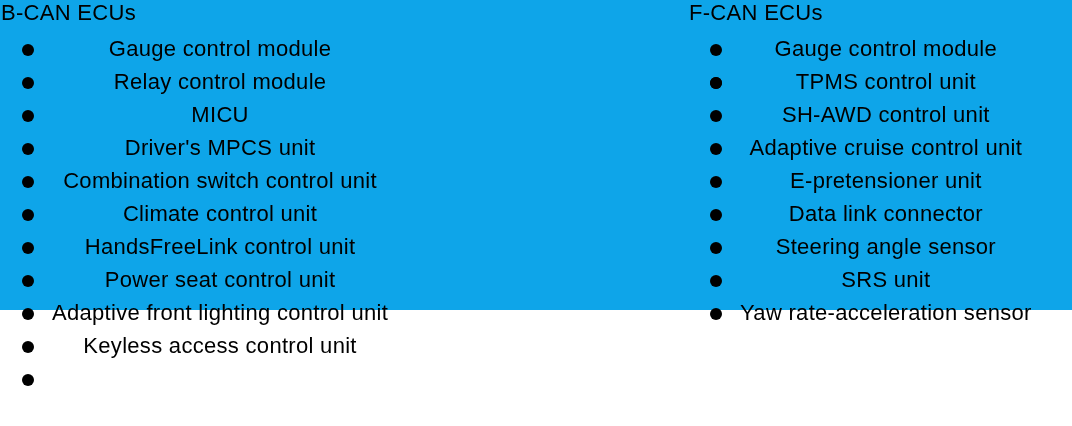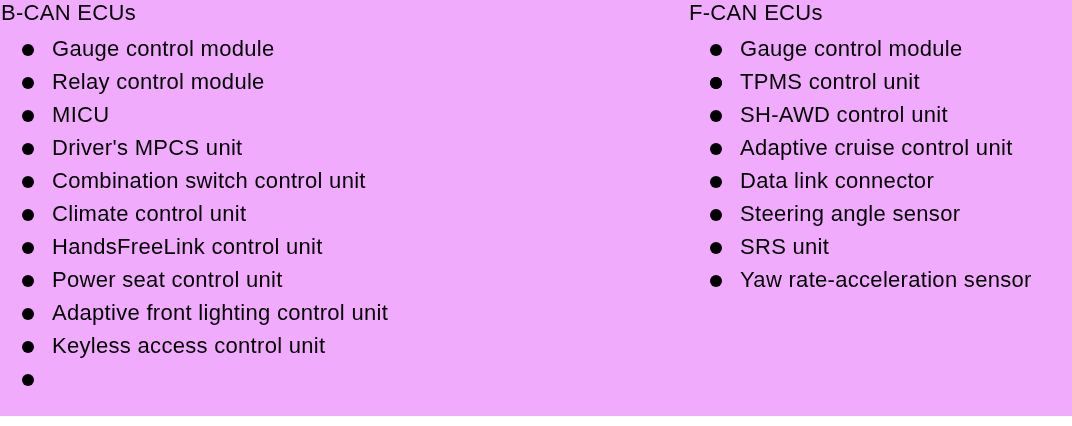--- a/index.html
+++ b/index.html
@@ -10,41 +10,42 @@
     width: 1072px;
     height: 426px;
     background: #ffffff;
     color: #000000;
     font-family: "Liberation Sans", sans-serif;
     overflow: hidden;
   }
   .page {
     position: relative;
     width: 1072px;
-    height: 416px;
-    background: #f0abfc;
+    height: 310px;
+    background: #0ea5e9;
   }
   .column {
     position: absolute;
     top: 0;
   }
   .column-left  { left: 1px; }
   .column-right { left: 689px; }
   .col-title {
     font-size: 22px;
     font-weight: normal;
     line-height: 33px;
     margin: -4px 0 0 0;
     white-space: nowrap;
     letter-spacing: 0.3px;
   }
   .ecu-list {
     list-style: none;
     margin: 3px 0 0 0;
     padding: 0;
+    text-align: center;
   }
   .ecu-item {
     position: relative;
     padding-left: 51px;
     font-size: 22px;
     line-height: 33px;
     white-space: nowrap;
     letter-spacing: 0.3px;
   }
   .bullet {
@@ -80,20 +81,21 @@
   </section>
 
   <section class="column column-right">
     <h2 class="col-title">F-CAN ECUs</h2>
     <ul class="ecu-list">
         <li class="ecu-item"><span class="bullet"></span><span>Gauge control module</span></li>
         <li class="ecu-item"><span class="bullet"></span></li>
         <li class="ecu-item"><span class="bullet"></span><span>TPMS control unit</span></li>
         <li class="ecu-item"><span class="bullet"></span><span>SH-AWD control unit</span></li>
         <li class="ecu-item"><span class="bullet"></span><span>Adaptive cruise control unit</span></li>
+        <li class="ecu-item"><span class="bullet"></span><span>E-pretensioner unit</span></li>
         <li class="ecu-item"><span class="bullet"></span><span>Data link connector</span></li>
         <li class="ecu-item"><span class="bullet"></span><span>Steering angle sensor</span></li>
         <li class="ecu-item"><span class="bullet"></span><span>SRS unit</span></li>
         <li class="ecu-item"><span class="bullet"></span><span>Yaw rate-acceleration sensor</span></li>
       </ul>
   </section>
 
 </div>
 
 </body></html>

